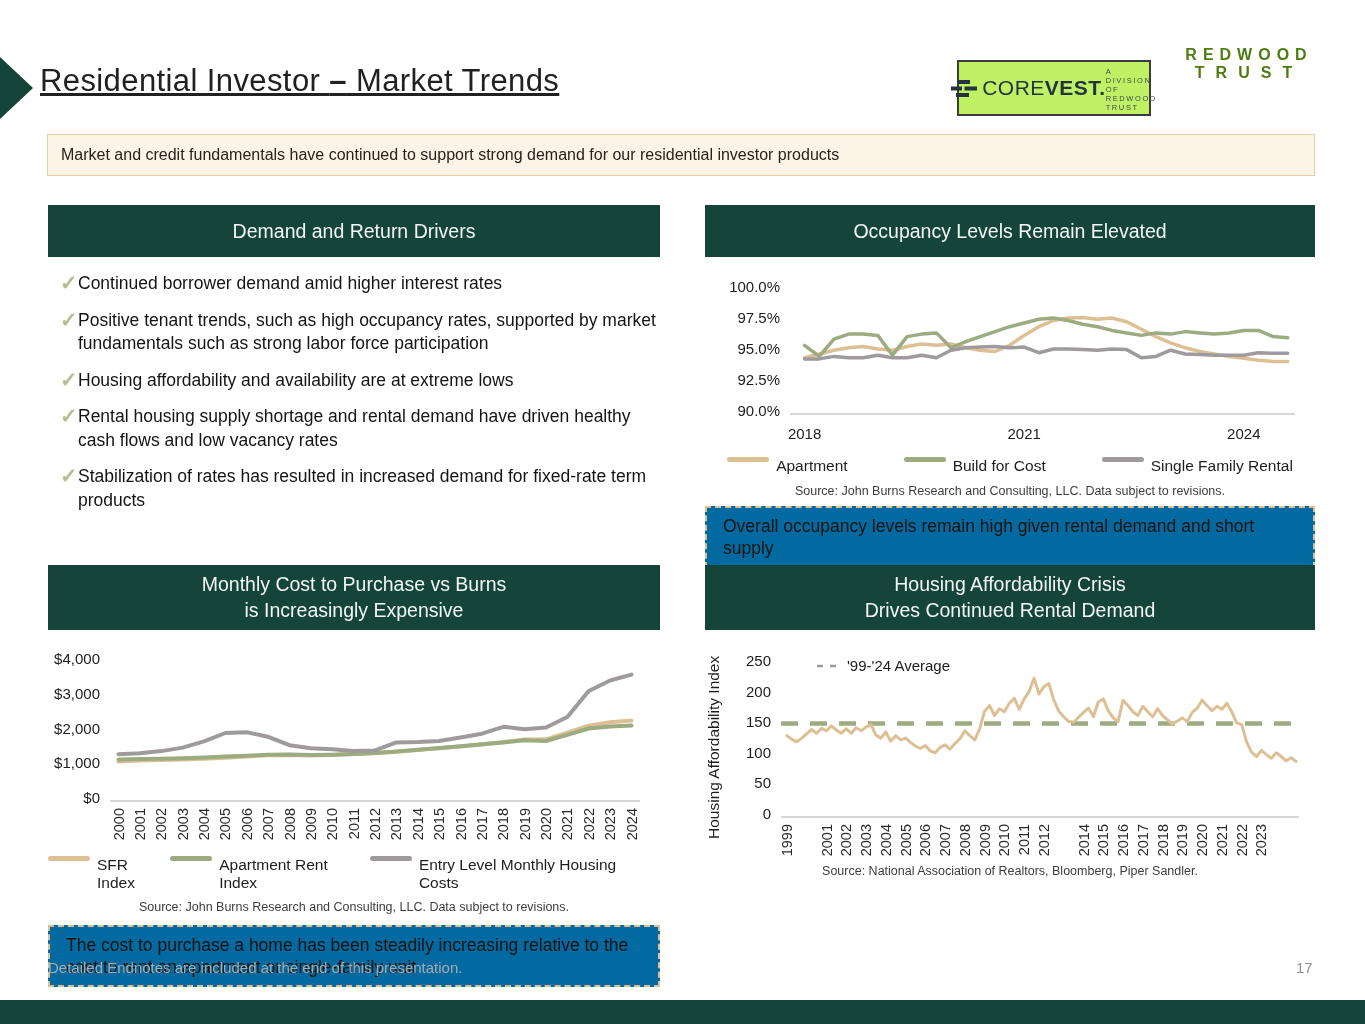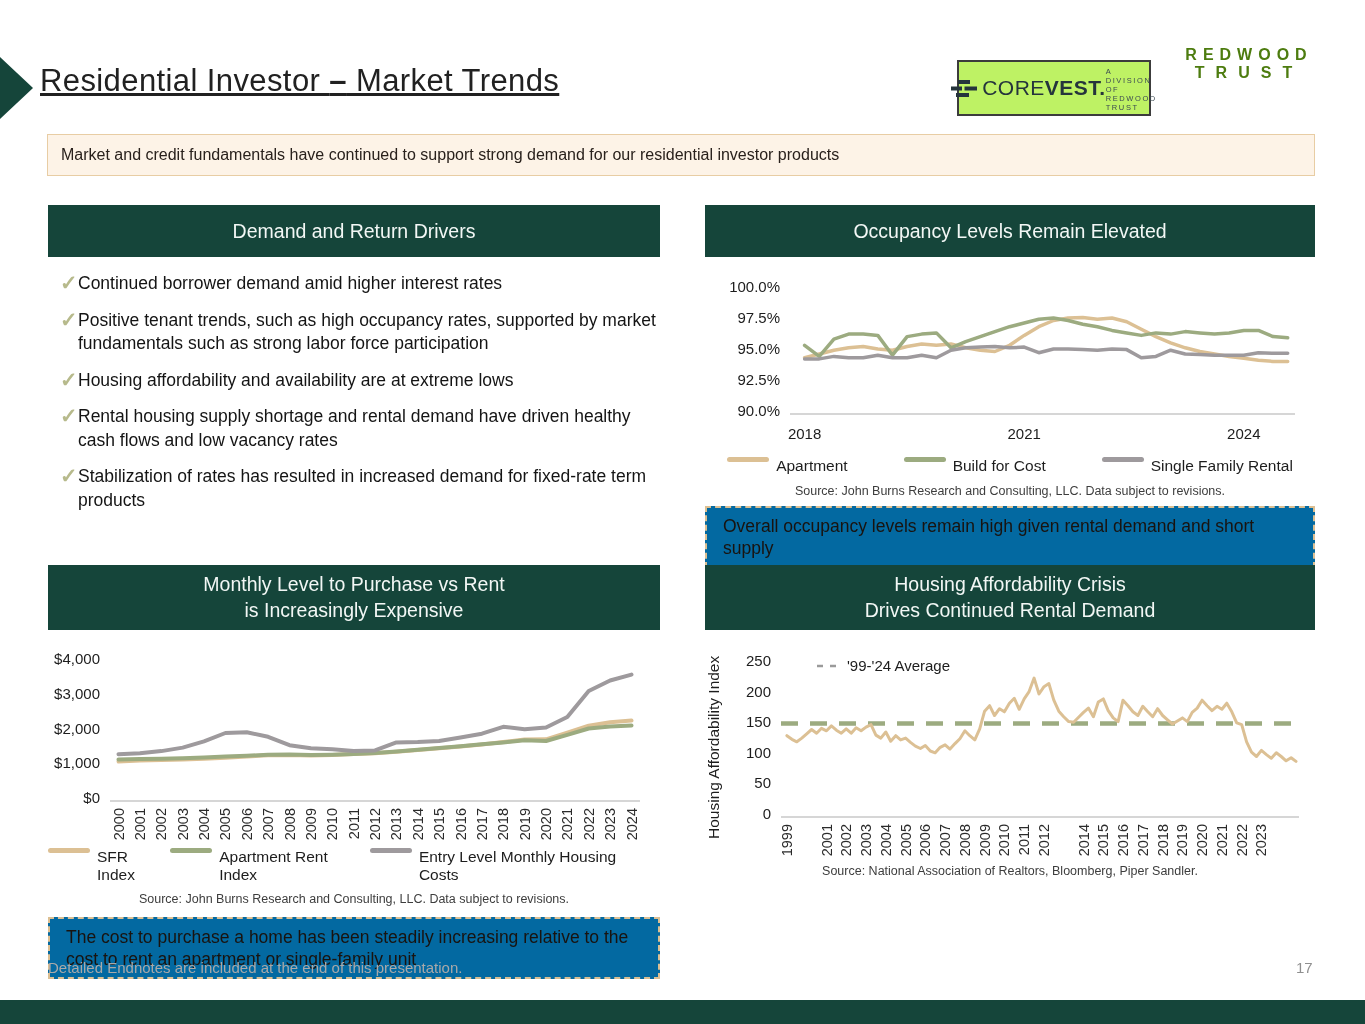--- a/index.html
+++ b/index.html
@@ -154,21 +154,21 @@
           <i class="swatch" style="background: rgb(158, 154, 157);"></i>
           <span>Single Family Rental</span>
         </span>
       </div>
     <div class="source" style="margin-top:9px">Source: John Burns Research and Consulting, LLC. Data subject to revisions.</div>
     <div class="callout" style="margin-top:8px">Overall occupancy levels remain high given rental demand and short supply</div>
   </div>
 
   <div id="q3" class="quad">
     <div class="hdr two">
-      <div>Monthly Level to Purchase vs Rent</div>
+      <div>Monthly Cost to Purchase vs Burns</div>
       <div>is Increasingly Expensive</div>
     </div>
     <svg width="612" height="200" style="margin-top:12px">
         <line x1="62" y1="159" x2="592" y2="159" stroke="#c9c9c9" stroke-width="1.5"></line>
         <text x="52" y="22.0" text-anchor="end" class="tick">$4,000</text>
         <text x="52" y="56.8" text-anchor="end" class="tick">$3,000</text>
         <text x="52" y="91.5" text-anchor="end" class="tick">$2,000</text>
         <text x="52" y="126.3" text-anchor="end" class="tick">$1,000</text>
         <text x="52" y="161.0" text-anchor="end" class="tick">$0</text>
         <text transform="translate(75.5,166) rotate(-90)" text-anchor="end" class="tick small">2000</text>
@@ -193,21 +193,21 @@
         <text transform="translate(481.6,166) rotate(-90)" text-anchor="end" class="tick small">2019</text>
         <text transform="translate(503.0,166) rotate(-90)" text-anchor="end" class="tick small">2020</text>
         <text transform="translate(524.3,166) rotate(-90)" text-anchor="end" class="tick small">2021</text>
         <text transform="translate(545.7,166) rotate(-90)" text-anchor="end" class="tick small">2022</text>
         <text transform="translate(567.1,166) rotate(-90)" text-anchor="end" class="tick small">2023</text>
         <text transform="translate(588.5,166) rotate(-90)" text-anchor="end" class="tick small">2024</text>
         <polyline points="70.5,119.5 91.9,118.6 113.3,118.1 134.7,117.6 156.0,116.7 177.4,115.7 198.8,114.5 220.1,113.3 241.5,112.9 262.9,113.4 284.3,112.9 305.6,112.0 327.0,111.2 348.4,109.8 369.7,108.0 391.1,106.3 412.5,104.6 433.9,102.5 455.2,100.1 476.6,97.6 498.0,97.3 519.3,90.7 540.7,83.7 562.1,80.2 583.5,78.5" fill="none" stroke="#dcc094" stroke-width="4" stroke-linejoin="round" stroke-linecap="round"></polyline>
         <polyline points="70.5,117.4 91.9,117.1 113.3,116.7 134.7,116.2 156.0,115.5 177.4,114.6 198.8,113.8 220.1,112.7 241.5,112.4 262.9,113.1 284.3,112.7 305.6,111.9 327.0,111.0 348.4,109.4 369.7,107.7 391.1,106.0 412.5,104.2 433.9,102.3 455.2,100.4 476.6,98.3 498.0,99.0 519.3,92.8 540.7,86.5 562.1,84.4 583.5,83.4" fill="none" stroke="#9cab80" stroke-width="4" stroke-linejoin="round" stroke-linecap="round"></polyline>
         <polyline points="70.5,112.2 91.9,111.2 113.3,109.1 134.7,105.6 156.0,99.4 177.4,91.0 198.8,90.3 220.1,94.8 241.5,103.2 262.9,106.3 284.3,107.3 305.6,109.1 327.0,108.4 348.4,100.4 369.7,100.1 391.1,99.0 412.5,95.5 433.9,91.7 455.2,84.8 476.6,87.2 498.0,85.5 519.3,75.0 540.7,49.0 562.1,38.5 583.5,32.6" fill="none" stroke="#9e9a9d" stroke-width="4" stroke-linejoin="round" stroke-linecap="round"></polyline>
       </svg>
-    <div class="legend" style="margin-top:2px;font-size:15px">
+    <div class="legend" style="margin-top:10px;font-size:15px">
 
         <span class="leg">
           <i class="swatch" style="background: rgb(220, 192, 148);"></i>
           <span>SFR Index</span>
         </span>
 
         <span class="leg">
           <i class="swatch" style="background: rgb(156, 171, 128);"></i>
           <span>Apartment Rent Index</span>
         </span>

